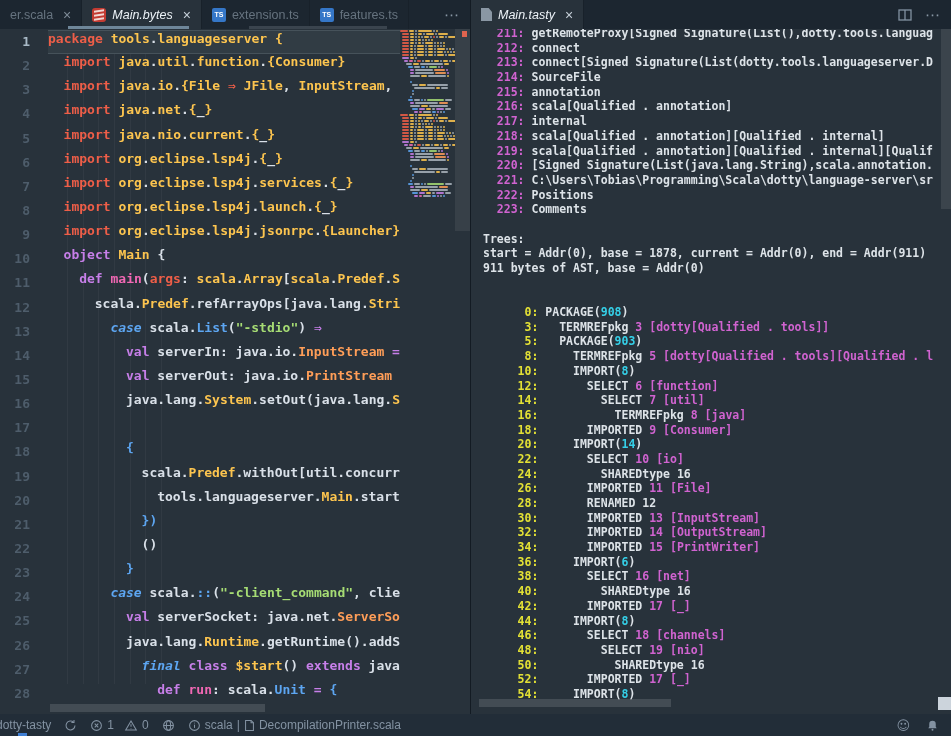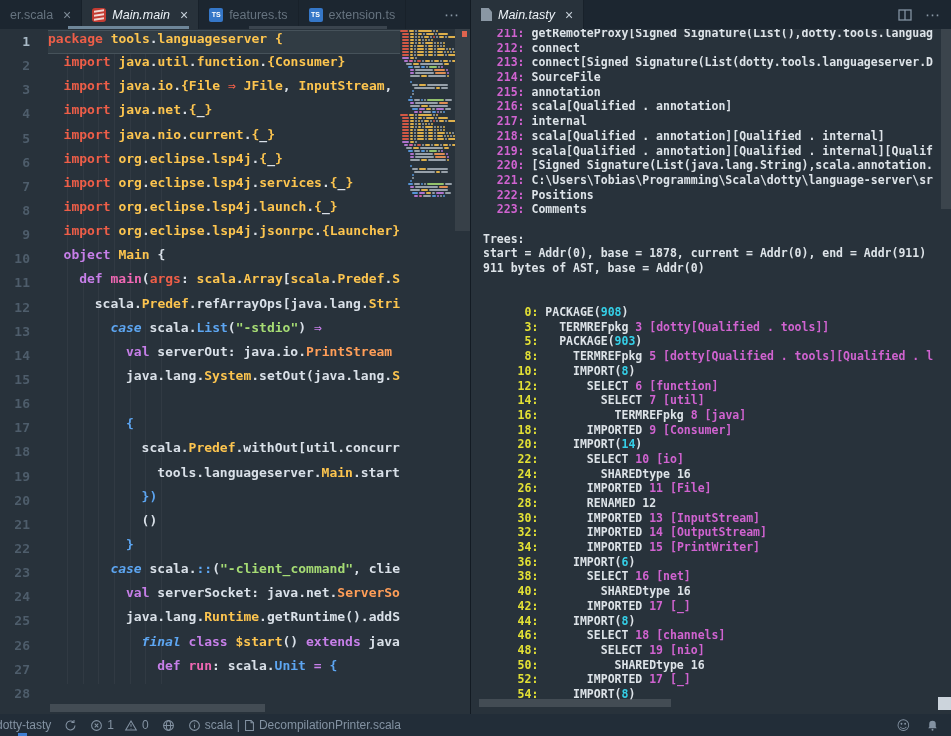--- a/index.html
+++ b/index.html
@@ -84,30 +84,30 @@
       <div class="tab">
         <span class="lbl">er.scala</span>
         <span class="x">×</span>
       </div>
       <div class="tab active italic">
         <span class="scala-badge">
             <i></i>
             <i></i>
             <i></i>
           </span>
-        <span class="lbl">Main.main</span>
+        <span class="lbl">Main.bytes</span>
         <span class="x">×</span>
+      </div>
+      <div class="tab">
+        <span class="ts-badge">TS</span>
+        <span class="lbl">extension.ts</span>
       </div>
       <div class="tab">
         <span class="ts-badge">TS</span>
         <span class="lbl">features.ts</span>
-      </div>
-      <div class="tab">
-        <span class="ts-badge">TS</span>
-        <span class="lbl">extension.ts</span>
       </div>
       <div class="spacer"></div>
       <div class="more-dots">⋯</div>
       <div class="ind mainscala"></div>
       <div class="ind tabscroll"></div>
     </div>
     <div class="tabgroup right">
       <div class="tab active italic">
         <span class="tasty-badge"></span>
         <span class="lbl">Main.tasty</span>
@@ -170,20 +170,21 @@
         <div class="crow" style="padding-left: 15.6px;"><span class="t-r">import </span><span class="t-y">java</span><span class="t-w">.</span><span class="t-y">net</span><span class="t-w">.</span><span class="t-y">{</span><span class="t-w">_</span><span class="t-y">}</span></div>
         <div class="crow" style="padding-left: 15.6px;"><span class="t-r">import </span><span class="t-y">java</span><span class="t-w">.</span><span class="t-y">nio</span><span class="t-w">.</span><span class="t-y">current</span><span class="t-w">.</span><span class="t-y">{</span><span class="t-w">_</span><span class="t-y">}</span></div>
         <div class="crow" style="padding-left: 15.6px;"><span class="t-r">import </span><span class="t-y">org</span><span class="t-w">.</span><span class="t-y">eclipse</span><span class="t-w">.</span><span class="t-y">lsp4j</span><span class="t-w">.</span><span class="t-y">{</span><span class="t-w">_</span><span class="t-y">}</span></div>
         <div class="crow" style="padding-left: 15.6px;"><span class="t-r">import </span><span class="t-y">org</span><span class="t-w">.</span><span class="t-y">eclipse</span><span class="t-w">.</span><span class="t-y">lsp4j</span><span class="t-w">.</span><span class="t-y">services</span><span class="t-w">.</span><span class="t-y">{</span><span class="t-w">_</span><span class="t-y">}</span></div>
         <div class="crow" style="padding-left: 15.6px;"><span class="t-r">import </span><span class="t-y">org</span><span class="t-w">.</span><span class="t-y">eclipse</span><span class="t-w">.</span><span class="t-y">lsp4j</span><span class="t-w">.</span><span class="t-y">launch</span><span class="t-w">.</span><span class="t-y">{</span><span class="t-w">_</span><span class="t-y">}</span></div>
         <div class="crow" style="padding-left: 15.6px;"><span class="t-r">import </span><span class="t-y">org</span><span class="t-w">.</span><span class="t-y">eclipse</span><span class="t-w">.</span><span class="t-y">lsp4j</span><span class="t-w">.</span><span class="t-y">jsonrpc</span><span class="t-w">.</span><span class="t-y">{Launcher}</span></div>
         <div class="crow" style="padding-left: 15.6px;"><span class="t-p">object </span><span class="t-y">Main</span><span class="t-w"> {</span></div>
         <div class="crow" style="padding-left: 31.2px;"><span class="t-p">def </span><span class="t-k">main</span><span class="t-w">(</span><span class="t-r">args</span><span class="t-w">: </span><span class="t-y">scala</span><span class="t-w">.</span><span class="t-y">Array</span><span class="t-w">[</span><span class="t-y">scala</span><span class="t-w">.</span><span class="t-y">Predef</span><span class="t-w">.</span><span class="t-y">St</span></div>
         <div class="crow" style="padding-left: 46.8px;"><span class="t-w">scala.</span><span class="t-y">Predef</span><span class="t-w">.refArrayOps[java.lang.</span><span class="t-y">Strin</span></div>
         <div class="crow" style="padding-left: 62.4px;"><span class="t-bi">case </span><span class="t-w">scala.</span><span class="t-b">List</span><span class="t-w">(</span><span class="t-g">"-stdio"</span><span class="t-w">) </span><span class="t-p">⇒</span></div>
+        <div class="crow" style="padding-left: 78px;"><span class="t-p">val </span><span class="t-w">serverIn: java.io.</span><span class="t-o">InputStream</span><span class="t-p"> =</span></div>
         <div class="crow" style="padding-left: 78px;"><span class="t-p">val </span><span class="t-w">serverOut: java.io.</span><span class="t-o">PrintStream</span><span class="t-p"> =</span></div>
         <div class="crow" style="padding-left: 78px;"><span class="t-w">java.lang.</span><span class="t-y">System</span><span class="t-w">.setOut(java.lang.</span><span class="t-y">Sy</span></div>
         <div class="crow" style="padding-left: 0px;">&nbsp;</div>
         <div class="crow" style="padding-left: 78px;"><span class="t-b">{</span></div>
         <div class="crow" style="padding-left: 93.6px;"><span class="t-w">scala.</span><span class="t-y">Predef</span><span class="t-w">.withOut[util.concurr</span></div>
         <div class="crow" style="padding-left: 109.2px;"><span class="t-w">tools.languageserver.</span><span class="t-y">Main</span><span class="t-w">.startS</span></div>
         <div class="crow" style="padding-left: 93.6px;"><span class="t-b">})</span></div>
         <div class="crow" style="padding-left: 93.6px;"><span class="t-w">()</span></div>
         <div class="crow" style="padding-left: 78px;"><span class="t-b">}</span></div>
         <div class="crow" style="padding-left: 62.4px;"><span class="t-bi">case </span><span class="t-w">scala.</span><span class="t-b">::</span><span class="t-w">(</span><span class="t-g">"-client_command"</span><span class="t-w">, clien</span></div>

